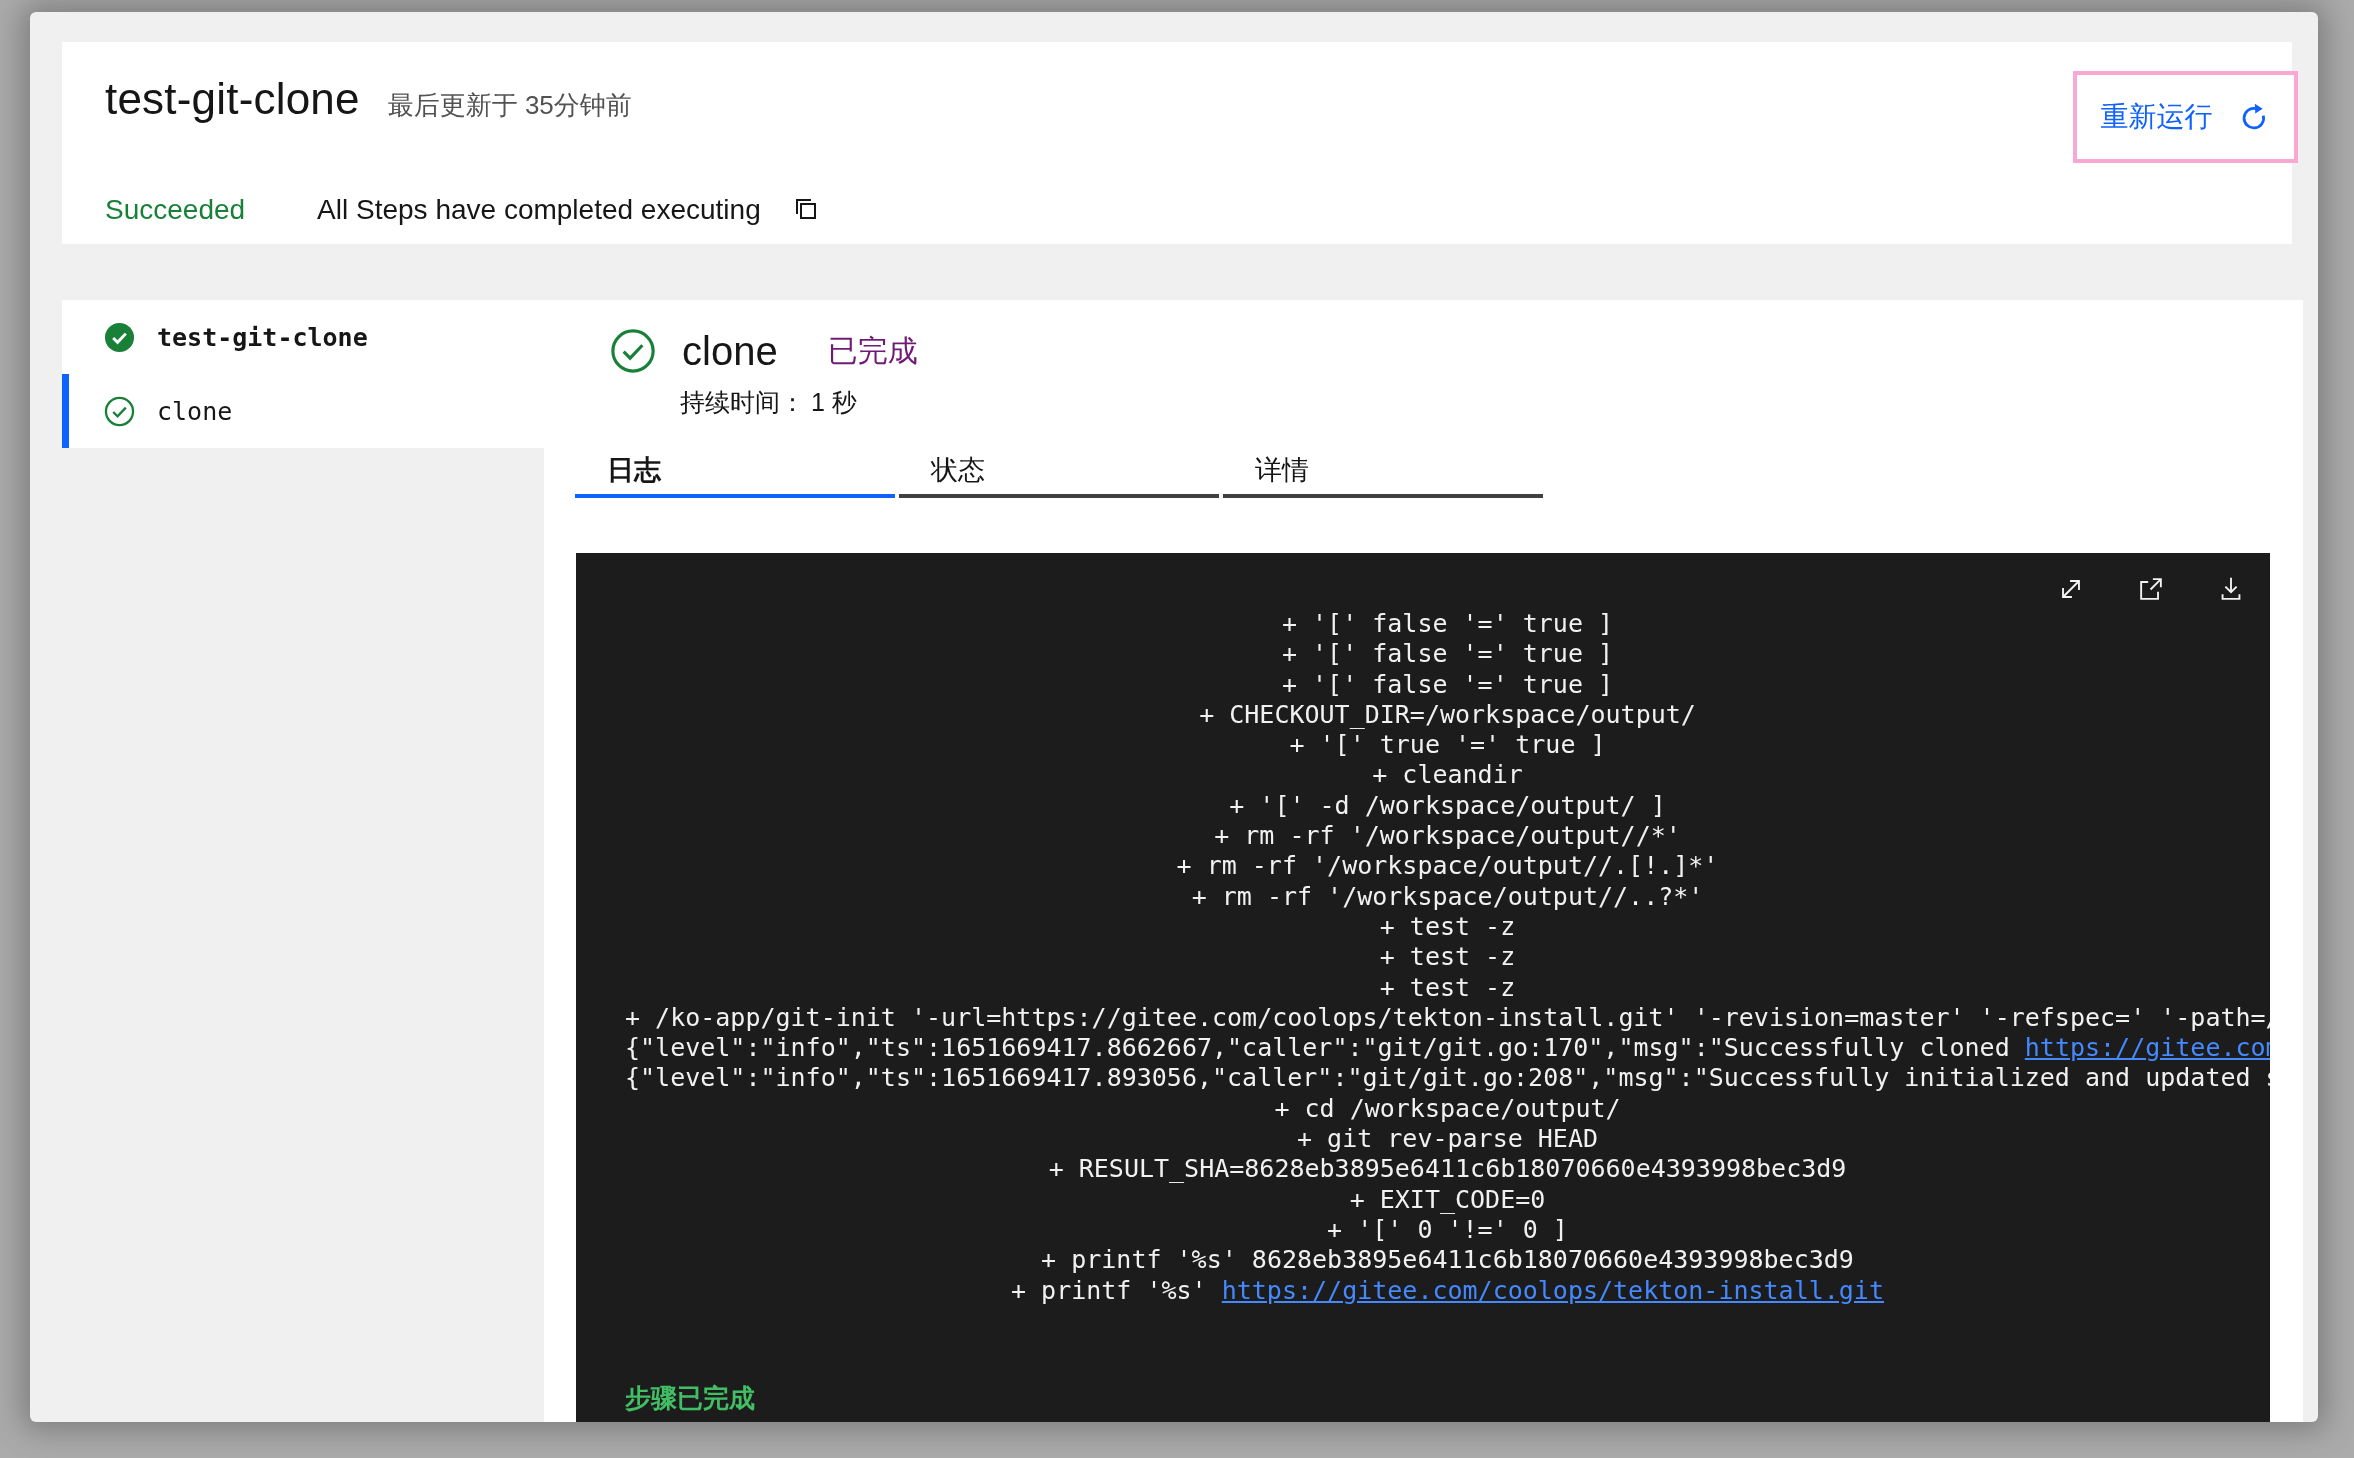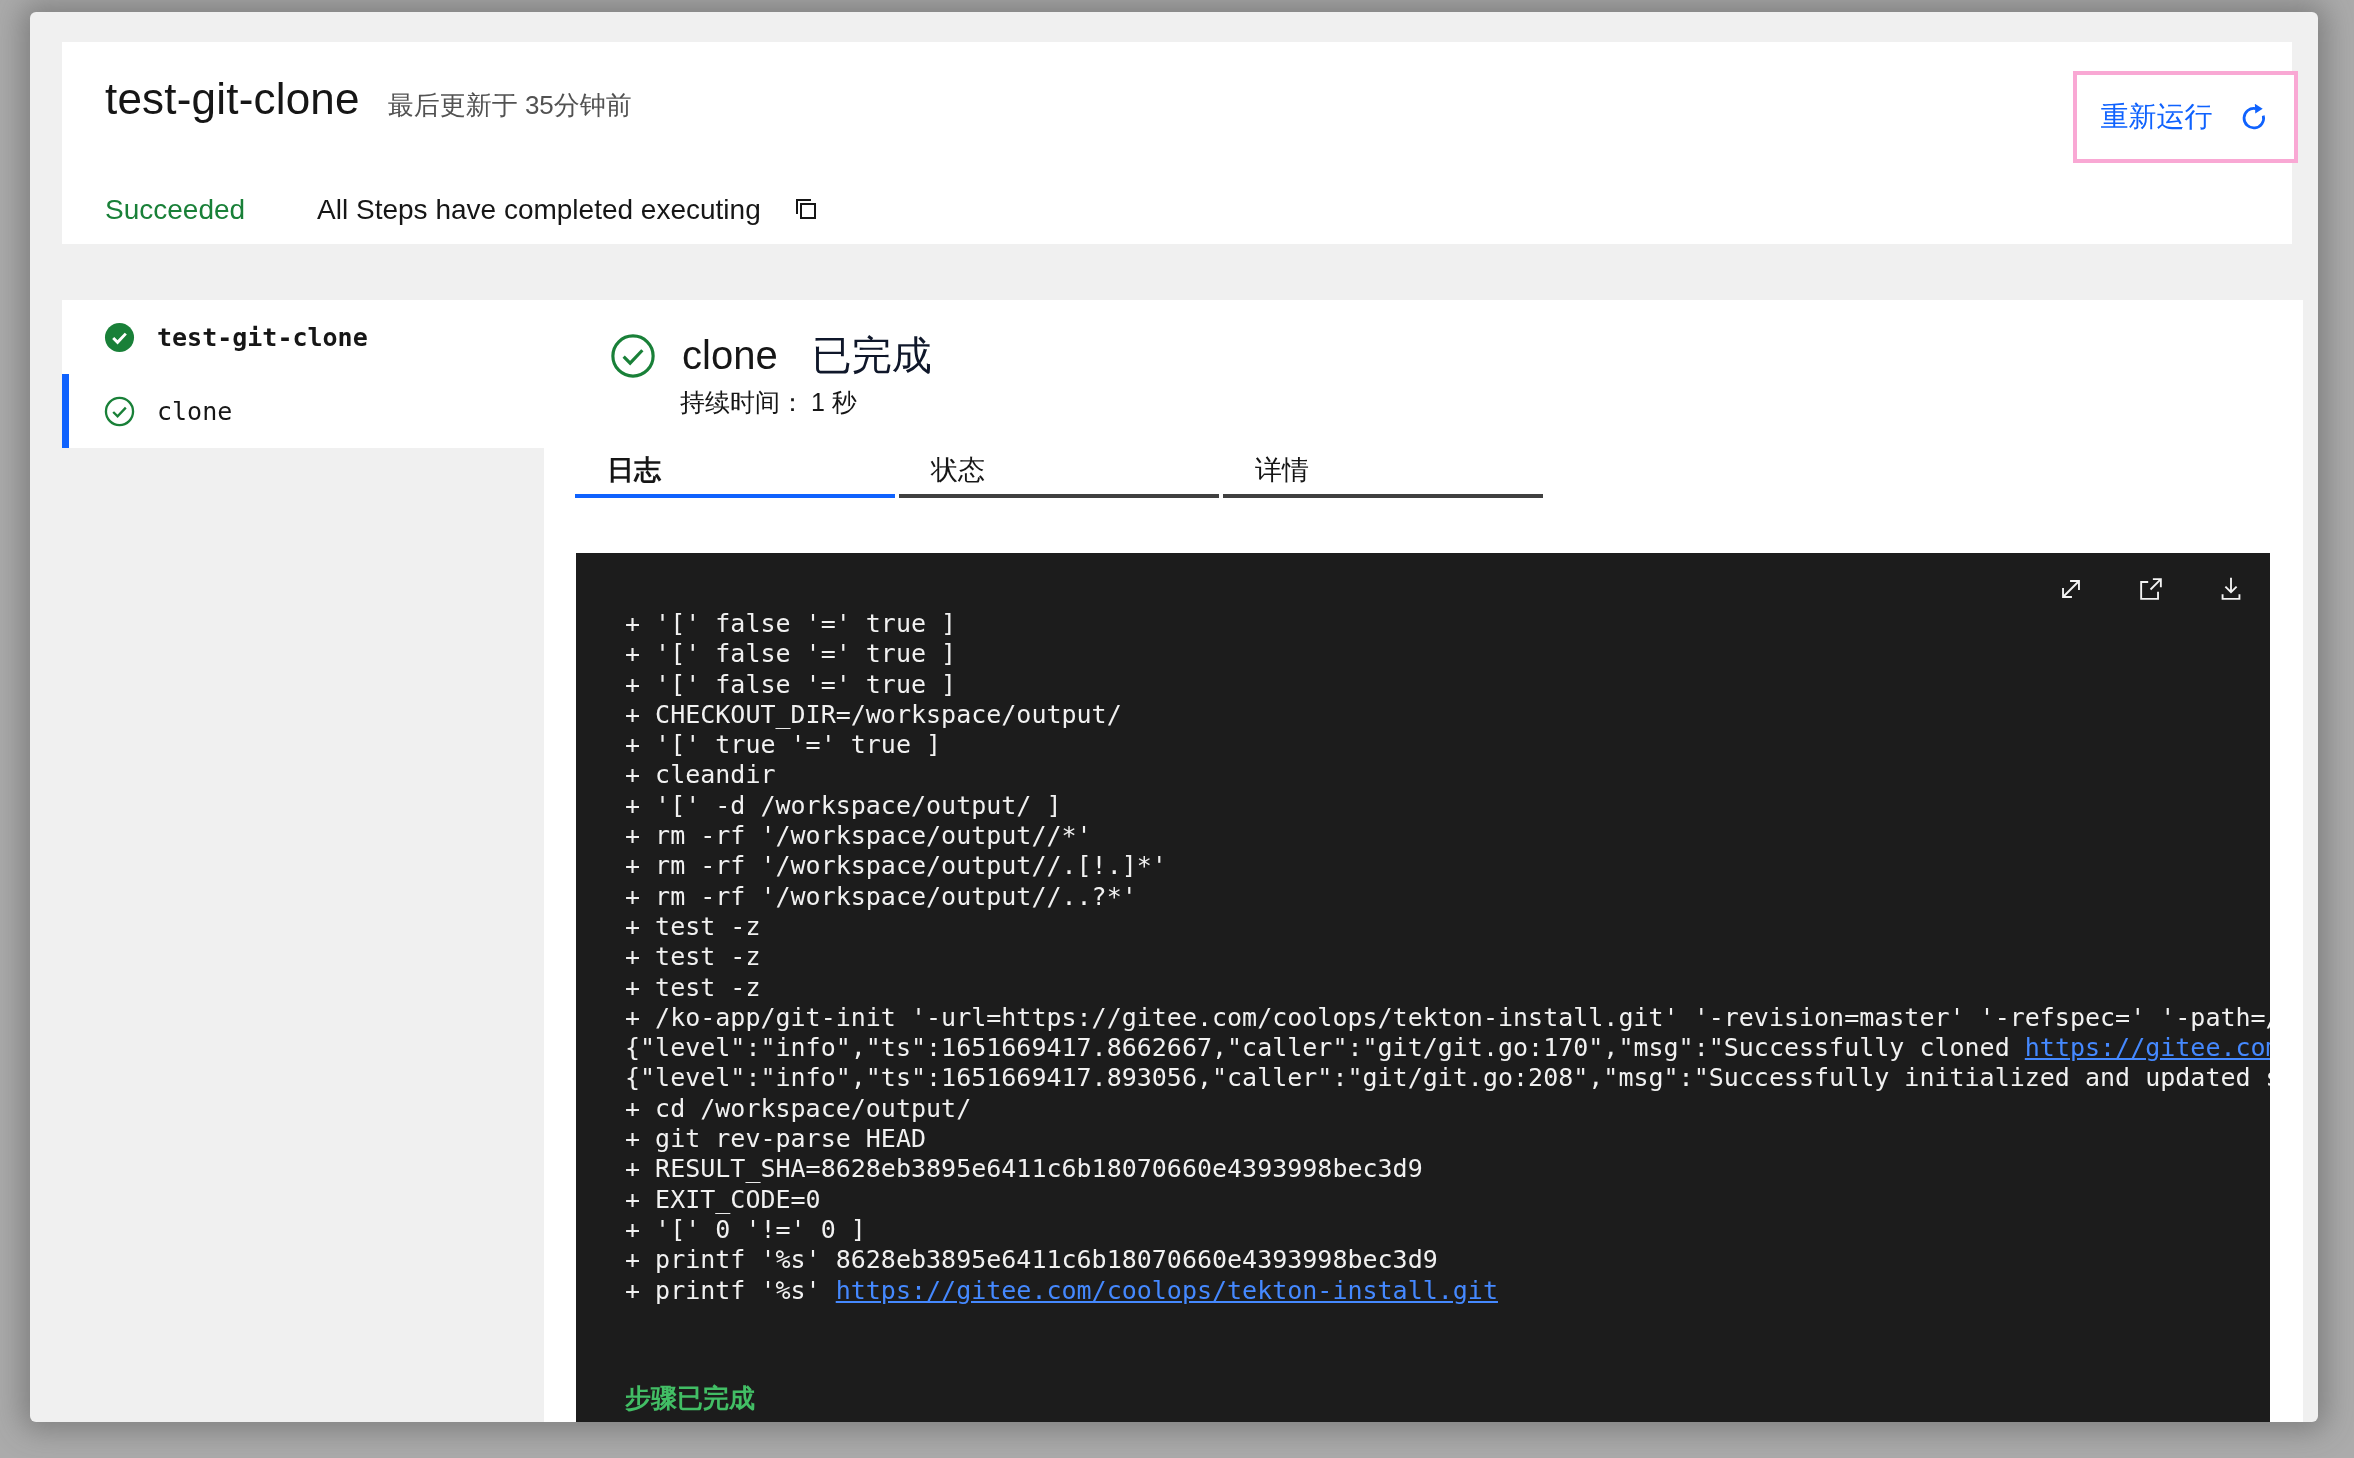--- a/index.html
+++ b/index.html
@@ -60,21 +60,21 @@
   
   .main-panel {
     position:absolute; left:514px; top:288px; width:1759px; height:1122px;
     background:#ffffff;
   }
   .step-header {
     position:absolute; left:66px; top:28px;
     display:flex; align-items:center; gap:26px;
   }
   .step-name { font-size:40px; font-weight:400; color:#161616; }
-  .step-status { font-size:40px; color:#0f172a; margin-left:8px; }
+  .step-status { font-size:30px; color:#701a75; margin-left:24px; }
   .step-duration { position:absolute; left:136px; top:86px; font-size:25px; color:#161616; }
   .step-duration .dur-value { margin-left:6px; }
 
   .tabs { position:absolute; left:31px; top:146px; display:flex; gap:4px; }
   .tab {
     width:320px; height:52px; padding-left:32px;
     display:flex; align-items:center;
     font-size:27px; color:#161616;
     border-bottom:4px solid #404040; cursor:pointer;
   }
@@ -87,21 +87,21 @@
   }
   .log-toolbar {
     position:absolute; top:16px; right:16px;
     display:flex; gap:34px;
   }
   .log-tool { width:46px; height:40px; display:flex; align-items:center; justify-content:center; background:none; border:none; cursor:pointer; }
   .log-lines { position:absolute; left:49px; top:56px; right:0; }
   .log-line {
     font-family:"DejaVu Sans Mono", monospace;
     font-size:25px; line-height:30.3px; color:#f1f1f1;
-    white-space:pre; overflow:hidden;
+    white-space:pre; overflow:hidden;text-align:center;
   }
   .log-line a { color:#4589ff; text-decoration:underline; cursor:pointer; }
   .log-footer {
     position:absolute; left:49px; top:828px;
     font-size:26px; font-weight:600; color:#42be65;
   }
 
   svg { display:block; }
 </style>
 </head>

